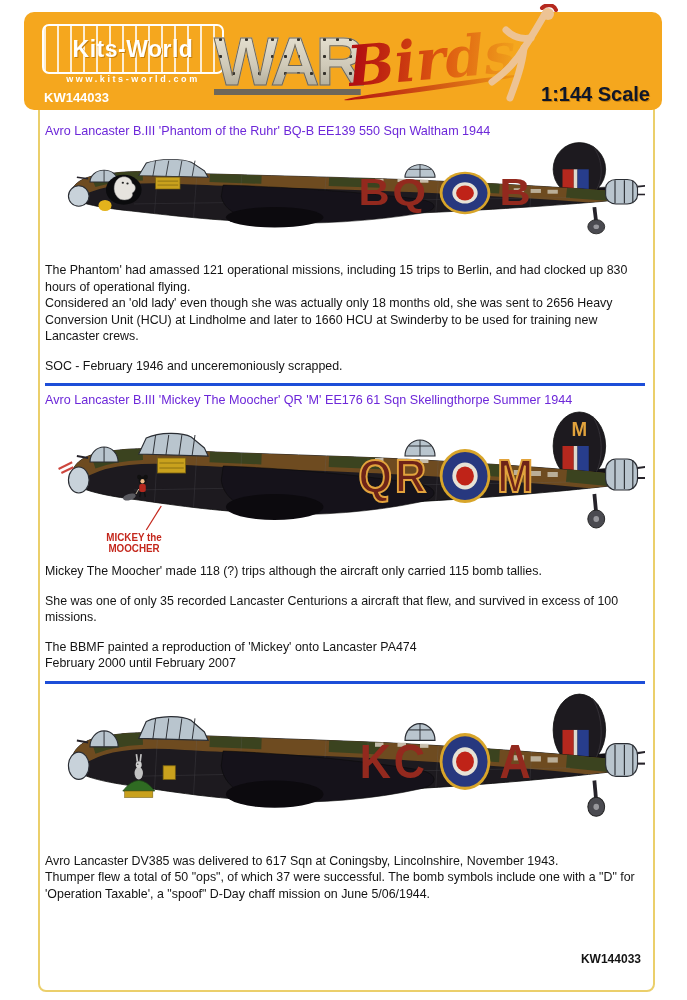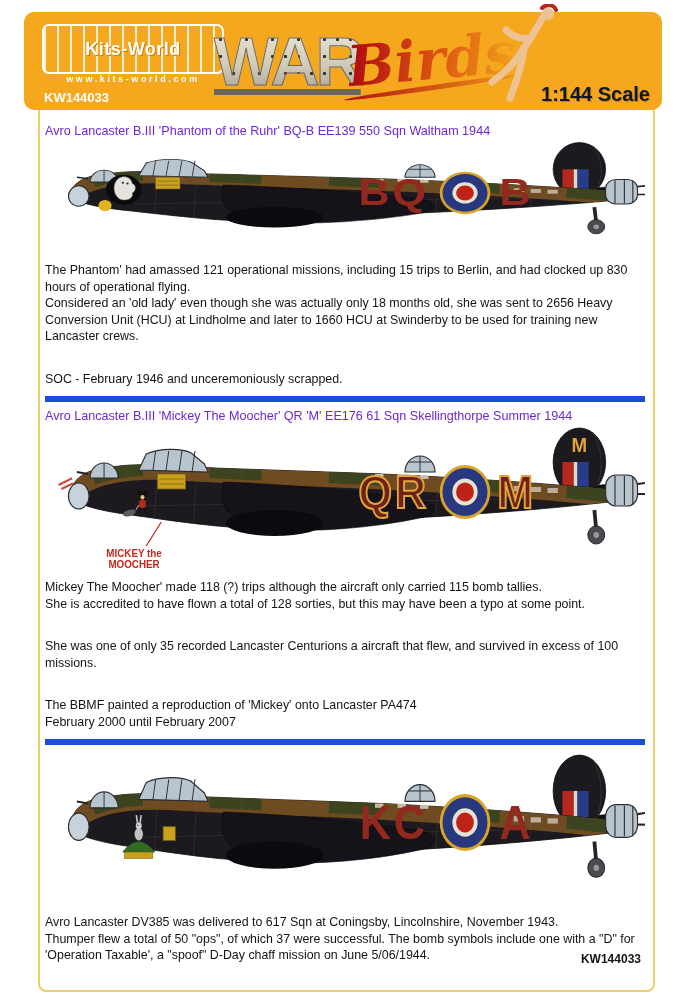--- a/index.html
+++ b/index.html
@@ -3,21 +3,21 @@
 <meta charset="utf-8">
 <style>
   html,body{margin:0;padding:0;background:#fff;width:687px;height:1000px;position:relative;overflow:hidden;
     font-family:"Liberation Sans",sans-serif;color:#141414;}
   
   .banner{position:absolute;left:24px;top:12px;width:638px;height:98px;background:#F5A71E;
     border-radius:10px;z-index:3;}
   .logo-box{position:absolute;left:18px;top:12px;width:178px;height:46px;border:2px solid #fff;border-radius:7px;
     background:repeating-linear-gradient(90deg,rgba(255,255,255,.8) 0 2px,rgba(255,255,255,0) 2px 13px);
     display:flex;align-items:center;justify-content:center;}
-  .brand{font-size:18px;font-weight:bold;color:#fff;text-shadow:1px 1px 0 #c77f0a;letter-spacing:.5px;}
+  .brand{font-size:23px;font-weight:bold;color:#fff;text-shadow:1px 1px 0 #c77f0a;letter-spacing:.5px;}
   .website{position:absolute;left:20px;top:62px;width:178px;color:#fff;font-size:9px;font-weight:bold;
     letter-spacing:2.6px;white-space:nowrap;text-align:center;}
   .pcode-banner{position:absolute;left:20px;top:78px;color:#fff;font-size:13px;font-weight:bold;}
   .warbirds{position:absolute;left:190px;top:2px;height:100px;}
   .war{display:inline-block;font-size:68px;font-weight:bold;letter-spacing:-4px;line-height:95px;
     background:radial-gradient(#33302a 1.2px,transparent 1.5px),linear-gradient(180deg,#f4efdf 0%,#cfc9b8 55%,#94907e 100%);
     background-size:13px 17px,100% 100%;
     -webkit-background-clip:text;background-clip:text;color:transparent;text-decoration:underline;
     -webkit-text-stroke:1px #6d675a;}
   .birds{display:inline-block;position:relative;font-family:"DejaVu Serif",serif;font-style:italic;font-weight:bold;
@@ -27,25 +27,25 @@
   .birds::after{content:"";position:absolute;left:-6px;bottom:14px;width:180px;height:5px;
     background:linear-gradient(90deg,#b31111,#ef9b16);border-radius:50%;transform:rotate(-3deg);}
   .pinup{position:absolute;right:100px;top:-8px;}
   .scale-label{position:absolute;right:12px;bottom:4px;color:#0f172a;font-size:20px;font-weight:bold;
     text-shadow:1px 1px 0 #c77f0a;}
   
   .frame{position:absolute;left:38px;top:92px;width:613px;height:896px;border:2.5px solid #EBCF6B;
     border-radius:8px;z-index:1;}
   .content{position:absolute;left:45px;top:124px;width:600px;z-index:2;}
   .section{margin:0;}
-  .section + .section{border-top:6px solid #1d4ed8;margin-top:9px;padding-top:7px;}
+  .section + .section{border-top:3px solid #1d4ed8;margin-top:9px;padding-top:7px;}
   .heading{font-size:12.6px;margin:0 0 3px 0;color:#6d28d9;}
   .plane{display:block;margin:1px 0 3px 0;}
   .para-block{margin:0;}
-  .para-block + .para-block{margin-top:26px;}
+  .para-block + .para-block{margin-top:13px;}
   .para-block p{margin:0;font-size:12.4px;line-height:1.33;}
   .footer-code{position:absolute;right:46px;top:952px;font-size:12px;font-weight:bold;z-index:4;}
 </style>
 </head>
 <body>
 
 <div class="banner">
   <div class="logo-box">
     <span class="brand">Kits-World</span>
   </div>
@@ -277,21 +277,20 @@
         <text x="95" y="131" text-anchor="middle" font-size="10.5" font-weight="bold" font-family="&quot;Liberation Sans&quot;,sans-serif" fill="#C4271C">MICKEY the</text>
         <text x="95" y="142" text-anchor="middle" font-size="10.5" font-weight="bold" font-family="&quot;Liberation Sans&quot;,sans-serif" fill="#C4271C">MOOCHER</text>
         <g transform="translate(14,58) rotate(-25)">
           <rect x="0" y="0" width="16" height="2.2" fill="#C4271C" opacity=".85"></rect>
           <rect x="1" y="5" width="14" height="2.2" fill="#C4271C" opacity=".85"></rect>
         </g>
       </svg>
     <div class="paras">
         <div class="para-block">
           <p>Mickey The Moocher' made 118 (?) trips although the aircraft only carried 115 bomb tallies.</p>
-          <p>She is accredited to have flown a total of 128 sorties, but this may have been a typo at some point.</p>
         </div>
         <div class="para-block">
           <p>She was one of only 35 recorded Lancaster Centurions a aircraft that flew, and survived in excess of 100 missions.</p>
         </div>
         <div class="para-block">
           <p>The BBMF painted a reproduction of 'Mickey' onto Lancaster PA474</p>
           <p>February 2000 until February 2007</p>
         </div>
       </div>
   </div>

